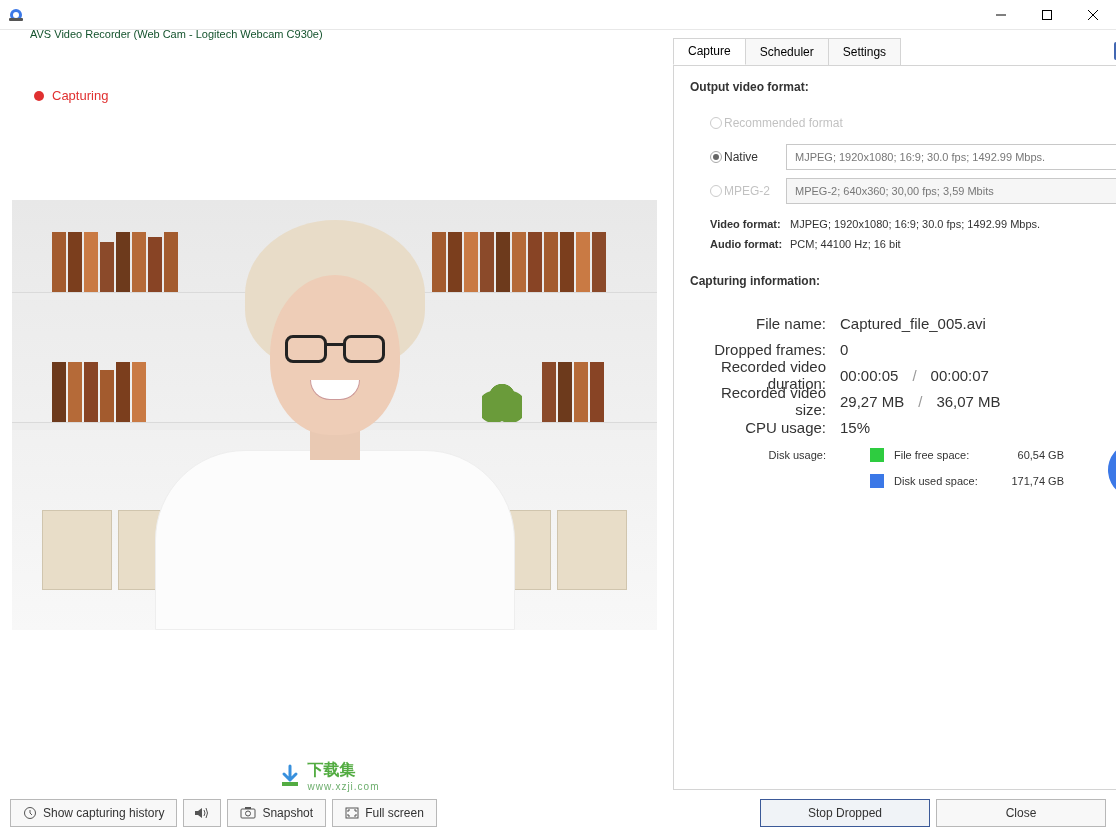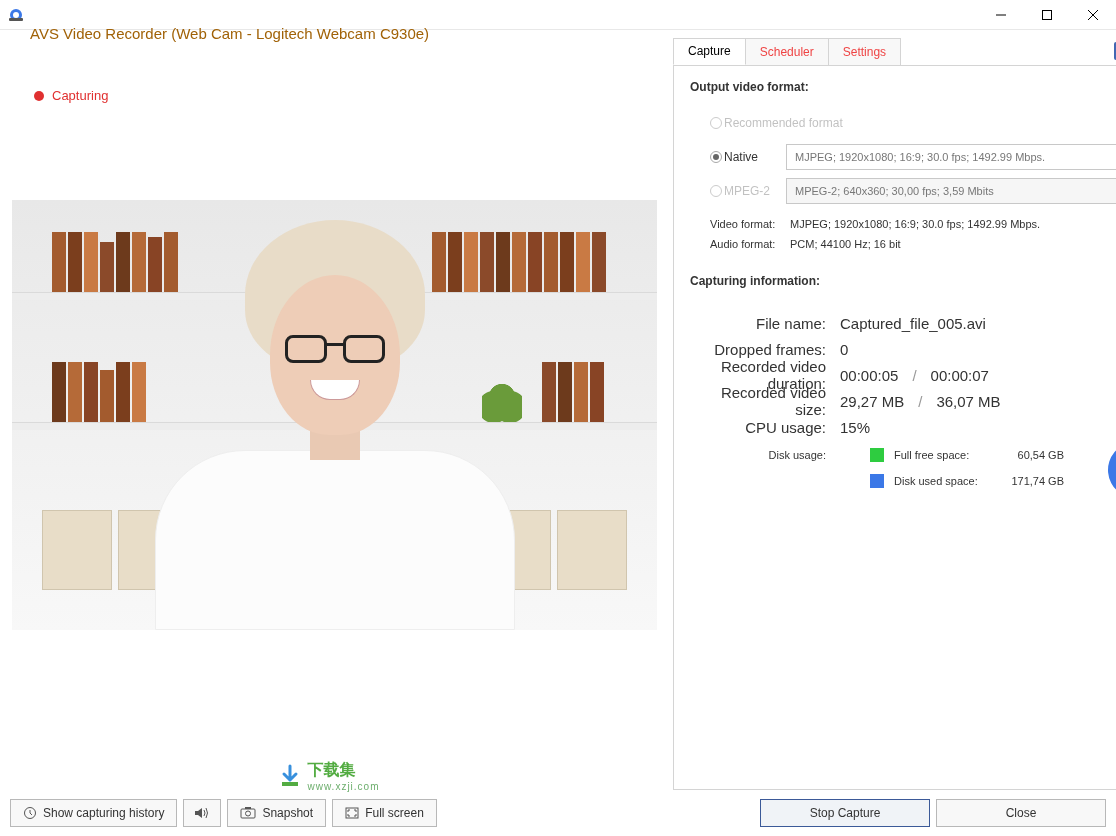--- a/index.html
+++ b/index.html
@@ -1,56 +1,56 @@
 <!DOCTYPE html>
 <html><head>
 <meta charset="utf-8">
 <style>
   * { box-sizing: border-box; margin: 0; padding: 0; }
   body { font-family: "Segoe UI", Tahoma, sans-serif; font-size: 12px; color: #333; background: #fff; width: 1116px; height: 836px; overflow: hidden; }
   
   .titlebar { height: 30px; display: flex; align-items: center; padding: 0 0 0 8px; border-bottom: 1px solid #e8e8e8; }
   .titlebar-icon { width: 16px; height: 16px; display: inline-flex; align-items: center; justify-content: center; margin-right: 6px; }
-  .titlebar-text { flex: 1; font-size: 15px; color: #a16207; margin-top: 38px; }
+  .titlebar-text { flex: 1; font-size: 11px; color: #14532d; margin-top: 38px; }
   .win-controls { display: flex; height: 100%; }
   .win-btn { width: 46px; height: 30px; display: flex; align-items: center; justify-content: center; cursor: pointer; }
   .win-btn svg { width: 10px; height: 10px; }
   
   .main-area { display: flex; height: calc(100% - 30px - 38px); }
   
   .left-panel { width: 665px; position: relative; padding: 10px 0 0 12px; }
   .video-box { width: 645px; height: 430px; margin-top: 160px; background: #f5f5f5; position: relative; overflow: hidden; }
   .capturing-row { position: absolute; top: 58px; left: 34px; display: flex; align-items: center; gap: 8px; }
   .rec-dot { width: 10px; height: 10px; border-radius: 50%; background: #e03030; }
   .capturing-text { color: #e03030; font-size: 13px; }
   
   .right-panel { flex: 1; border: 1px solid #d4d4d4; border-top: none; margin: 8px 10px 8px 16px; position: relative; background: #fff; }
   .tabs-row { display: flex; align-items: center; height: 28px; border-bottom: 1px solid #d4d4d4; }
-  .tab { height: 27px; padding: 0 14px; display: flex; align-items: center; font-size: 12px; border: 1px solid #d4d4d4; border-bottom: none; margin-top: -1px; margin-left: -1px; background: #f8f8f8; cursor: pointer; color: #ef4444; }
+  .tab { height: 27px; padding: 0 14px; display: flex; align-items: center; font-size: 12px; border: 1px solid #d4d4d4; border-bottom: none; margin-top: -1px; margin-left: -1px; background: #f8f8f8; cursor: pointer; color: #000000; }
   .tab.active { background: #fff; border-bottom: 1px solid #fff; color: #000; position: relative; z-index: 1; }
   .social-row { position: absolute; right: 6px; top: 4px; display: flex; gap: 3px; }
   .social-icon { width: 18px; height: 18px; border-radius: 2px; display: flex; align-items: center; justify-content: center; cursor: pointer; }
   .fb { background: #4267B2; }
   .tw { background: #1DA1F2; }
   .yt { background: #FF0000; }
   .social-icon svg { fill: #fff; }
   
   .panel-body { padding: 14px 16px; }
   .section-head { font-weight: 600; font-size: 12px; margin-bottom: 12px; }
   .radio-row { display: flex; align-items: center; height: 34px; padding-left: 20px; gap: 2px; }
   .radio-ind { width: 12px; height: 12px; border-radius: 50%; border: 1px solid #a8a8a8; position: relative; flex-shrink: 0; }
   .radio-ind.selected::after { content: ""; position: absolute; top: 2px; left: 2px; width: 6px; height: 6px; border-radius: 50%; background: #666; }
   .radio-label { width: 60px; font-size: 12px; }
   .radio-disabled .radio-label, .radio-disabled .radio-ind { opacity: 0.6; }
   .combo { flex: 1; height: 26px; border: 1px solid #c8c8c8; background: #fff; display: flex; align-items: center; padding: 0 8px; font-size: 11px; color: #777; position: relative; cursor: pointer; }
   .combo.disabled { background: #f6f6f6; }
   .combo-arrow { position: absolute; right: 8px; }
   
   .kv { display: flex; align-items: flex-start; margin-bottom: 8px; padding-left: 20px; font-size: 11px; }
-  .kv-label { width: 80px; color: #333; }
+  .kv-label { width: 80px; color: #333; font-weight: bold; }
   .kv-val { color: #333; }
   
   .cap-info { margin-top: 24px; }
   .info-row { display: flex; align-items: center; height: 26px; font-size: 15px; }
   .info-label { width: 150px; text-align: right; padding-right: 14px; }
   .info-vals { display: flex; gap: 8px; align-items: center; }
   .info-sep { color: #999; padding: 0 6px; }
   
   .disk-area { display: flex; margin-top: 2px; gap: 30px; }
   .disk-labels { flex-shrink: 0; }
@@ -297,21 +297,21 @@
         <div class="info-row">
           <span class="info-label">CPU usage:</span>
           <span>15%</span>
         </div>
 
         <div class="disk-area">
           <div style="width:150px; text-align:right; padding-right:14px; font-size:11px; line-height:26px;">Disk usage:</div>
           <div class="disk-labels">
             <div class="disk-row">
               <span class="swatch sw-green"></span>
-              <span style="width:100px;">Full free space:</span>
+              <span style="width:100px;">File free space:</span>
               <span class="disk-val">60,54 GB</span>
             </div>
             <div class="disk-row">
               <span class="swatch sw-blue"></span>
               <span style="width:100px;">Disk used space:</span>
               <span class="disk-val">171,74 GB</span>
             </div>
           </div>
           <div class="pie"></div>
         </div>
@@ -344,18 +344,18 @@
   </div>
   <div class="btm-btn">
     <svg width="14" height="12" viewBox="0 0 14 12">
         <rect x="1" y="1" width="12" height="10" fill="none" stroke="#555" stroke-width="1"></rect>
         <path d="M3 3 L5 3 M3 3 L3 5 M11 3 L9 3 M11 3 L11 5 M3 9 L5 9 M3 9 L3 7 M11 9 L9 9 M11 9 L11 7" stroke="#555" stroke-width="1"></path>
       </svg>
     <span>Full screen</span>
   </div>
   <div class="btm-spacer"></div>
   <div class="btm-btn primary">
-    <span>Stop Capture</span>
+    <span>Stop Dropped</span>
   </div>
   <div class="btm-btn wide">
     <span>Close</span>
   </div>
 </div>
 
 </body></html>

